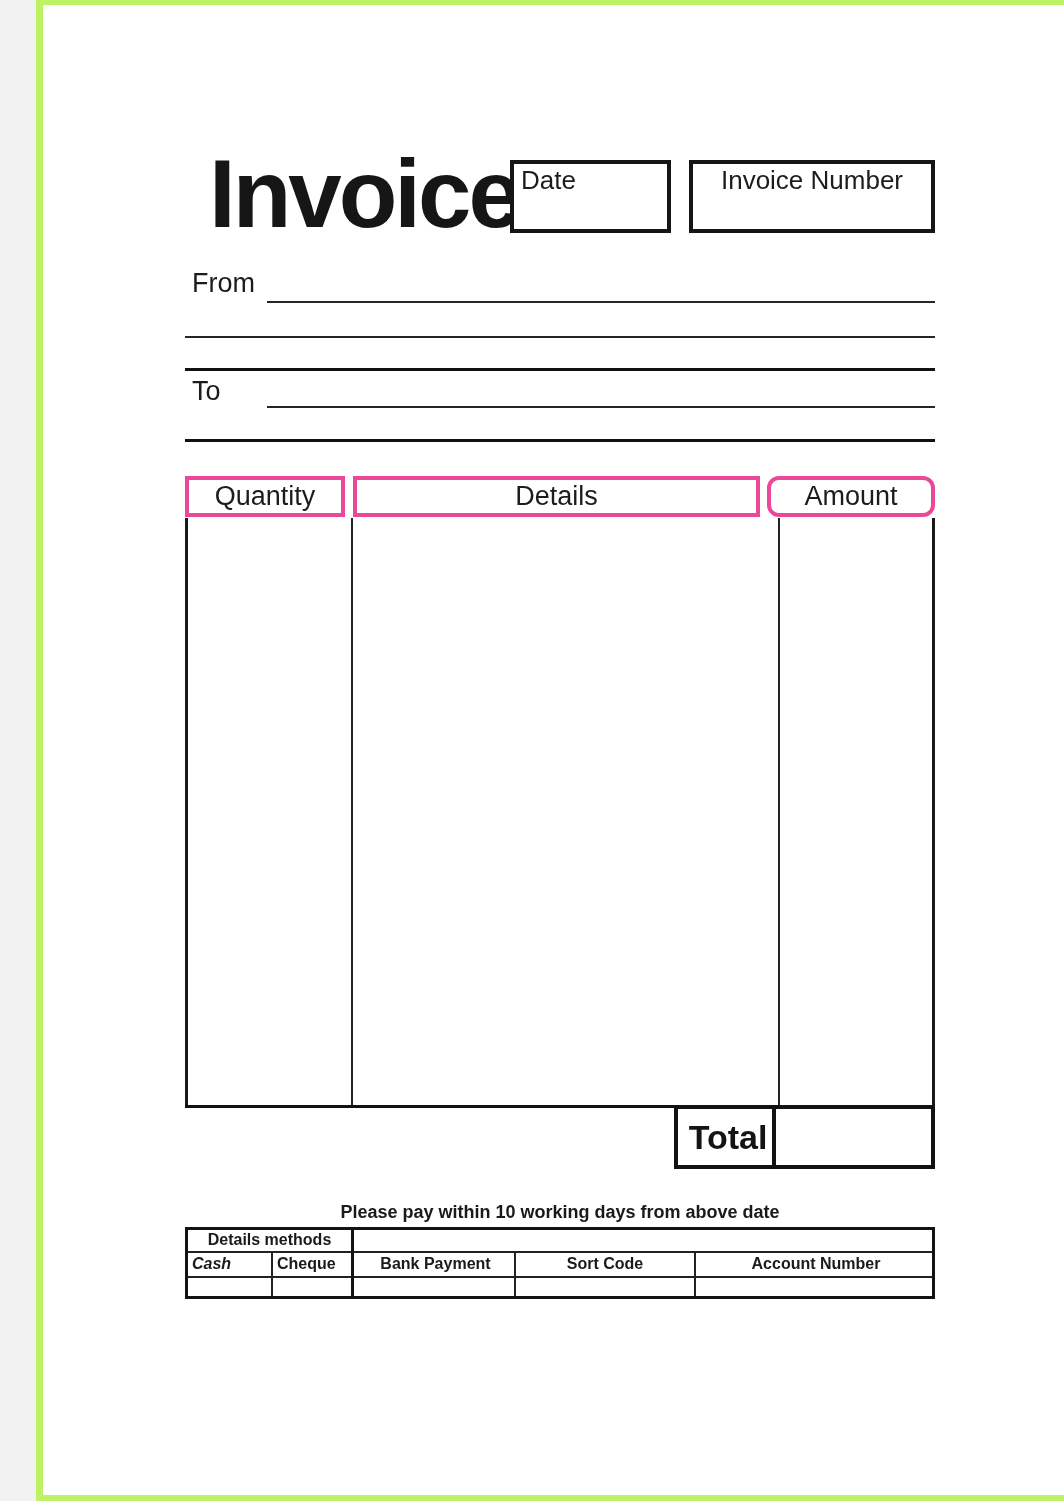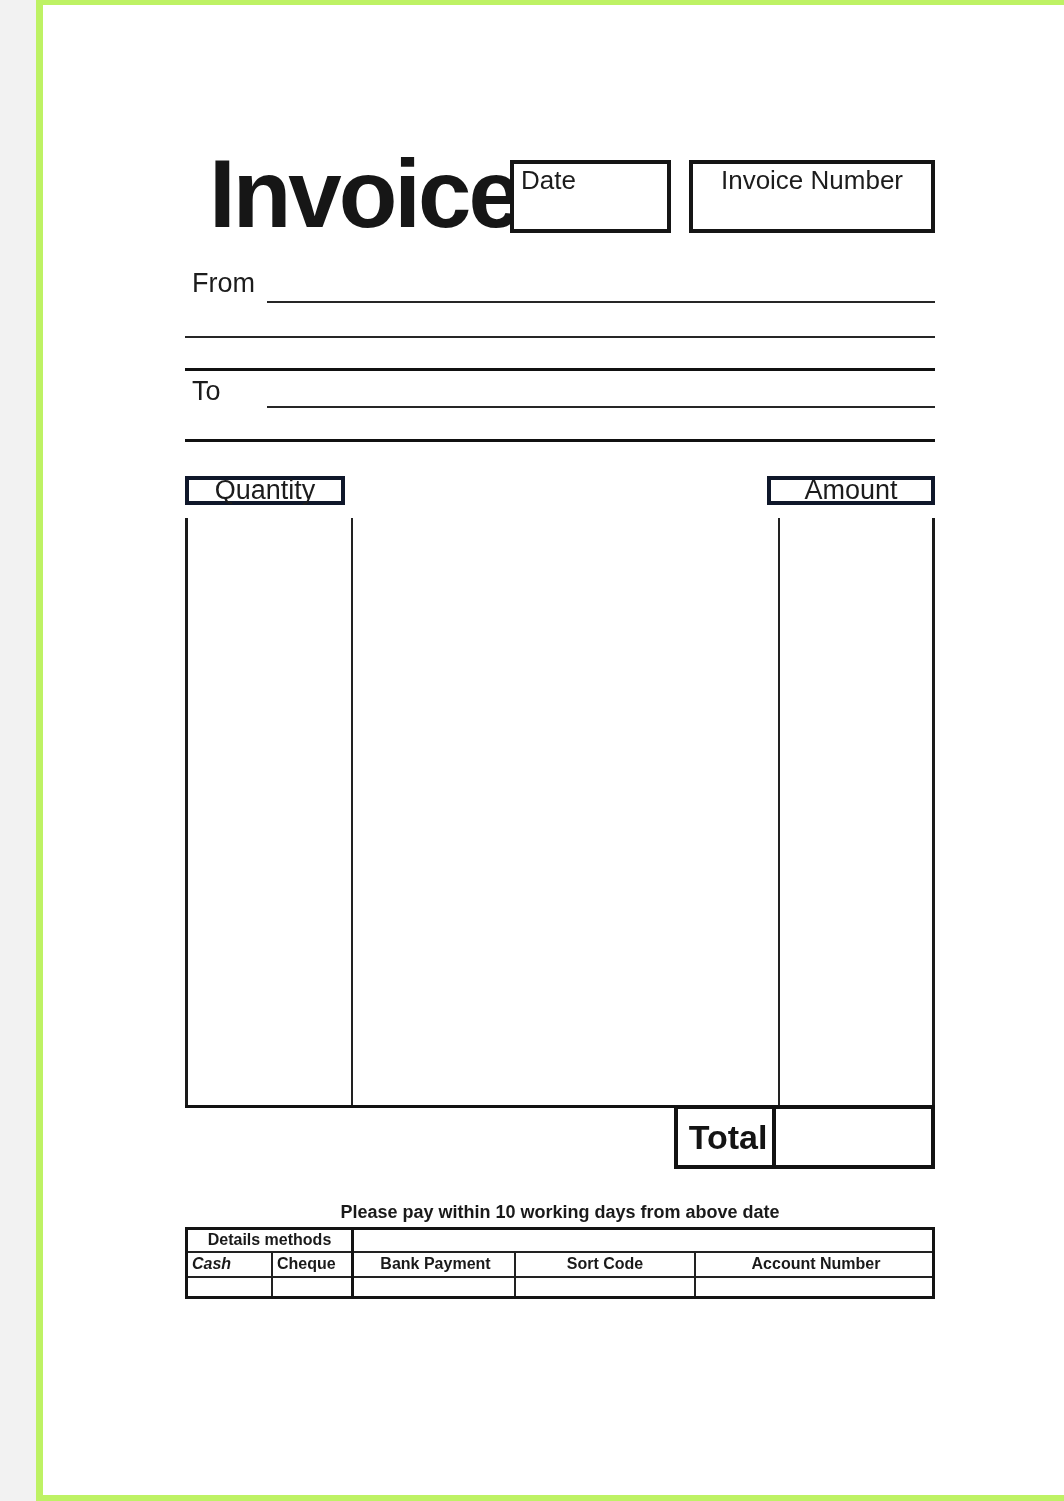--- a/index.html
+++ b/index.html
@@ -38,28 +38,28 @@
     position:absolute; font-size:27px; color:#1c1c1c; line-height:1.1;
   }
   .from-label { left:149px; top:264px; }
   .to-label   { left:149px; top:372px; }
 
   .rule { position:absolute; background:#262626; }
   .rule.thick { background:#111111; }
 
   
   .th {
-    position:absolute; top:471px; height:29px;
-    border:4px solid #0f172a; background:#fff;
+    position:absolute; top:471px; height:41px;
+    border:4px solid #ec4899; background:#fff;
     display:flex; align-items:center; justify-content:center;
     font-size:27px; font-weight:500; color:#1c1c1c;
   }
   .th-qty     { left:142px; width:160px; }
   .th-details { left:310px; width:407px; }
-  .th-amount  { left:724px; width:168px; }
+  .th-amount  { left:724px; width:168px;border-radius:12px; }
 
   
   .tbody {
     position:absolute; left:142px; top:513px; width:750px; height:588px;
     border-left:3px solid #1a1a1a; border-right:3px solid #1a1a1a;
   }
   .tbody .vline { position:absolute; top:0; bottom:0; width:2px; background:#222222; }
   .tbody .v1 { left:163px; }
   .tbody .v2 { left:590px; }
   .tbody .cell { position:absolute; top:0; bottom:0; }
@@ -133,20 +133,21 @@
     <div class="label from-label">From</div>
     <div class="rule" style="left:224px; top:296px; width:668px; height:2px;"></div>
     <div class="rule" style="left:142px; top:331px; width:750px; height:2px;"></div>
     <div class="rule thick" style="left:142px; top:363px; width:750px; height:3px;"></div>
 
     <div class="label to-label">To</div>
     <div class="rule" style="left:224px; top:401px; width:668px; height:2px;"></div>
     <div class="rule thick" style="left:142px; top:434px; width:750px; height:3px;"></div>
 
     <div class="th th-qty">Quantity</div>
+    <div class="th th-details">Details</div>
     <div class="th th-amount">Amount</div>
 
     <div class="tbody">
       <div class="cell cell-qty"></div>
       <div class="vline v1"></div>
       <div class="cell cell-details"></div>
       <div class="vline v2"></div>
       <div class="cell cell-amount"></div>
     </div>
     <div class="rule thick tbody-bottom"></div>

